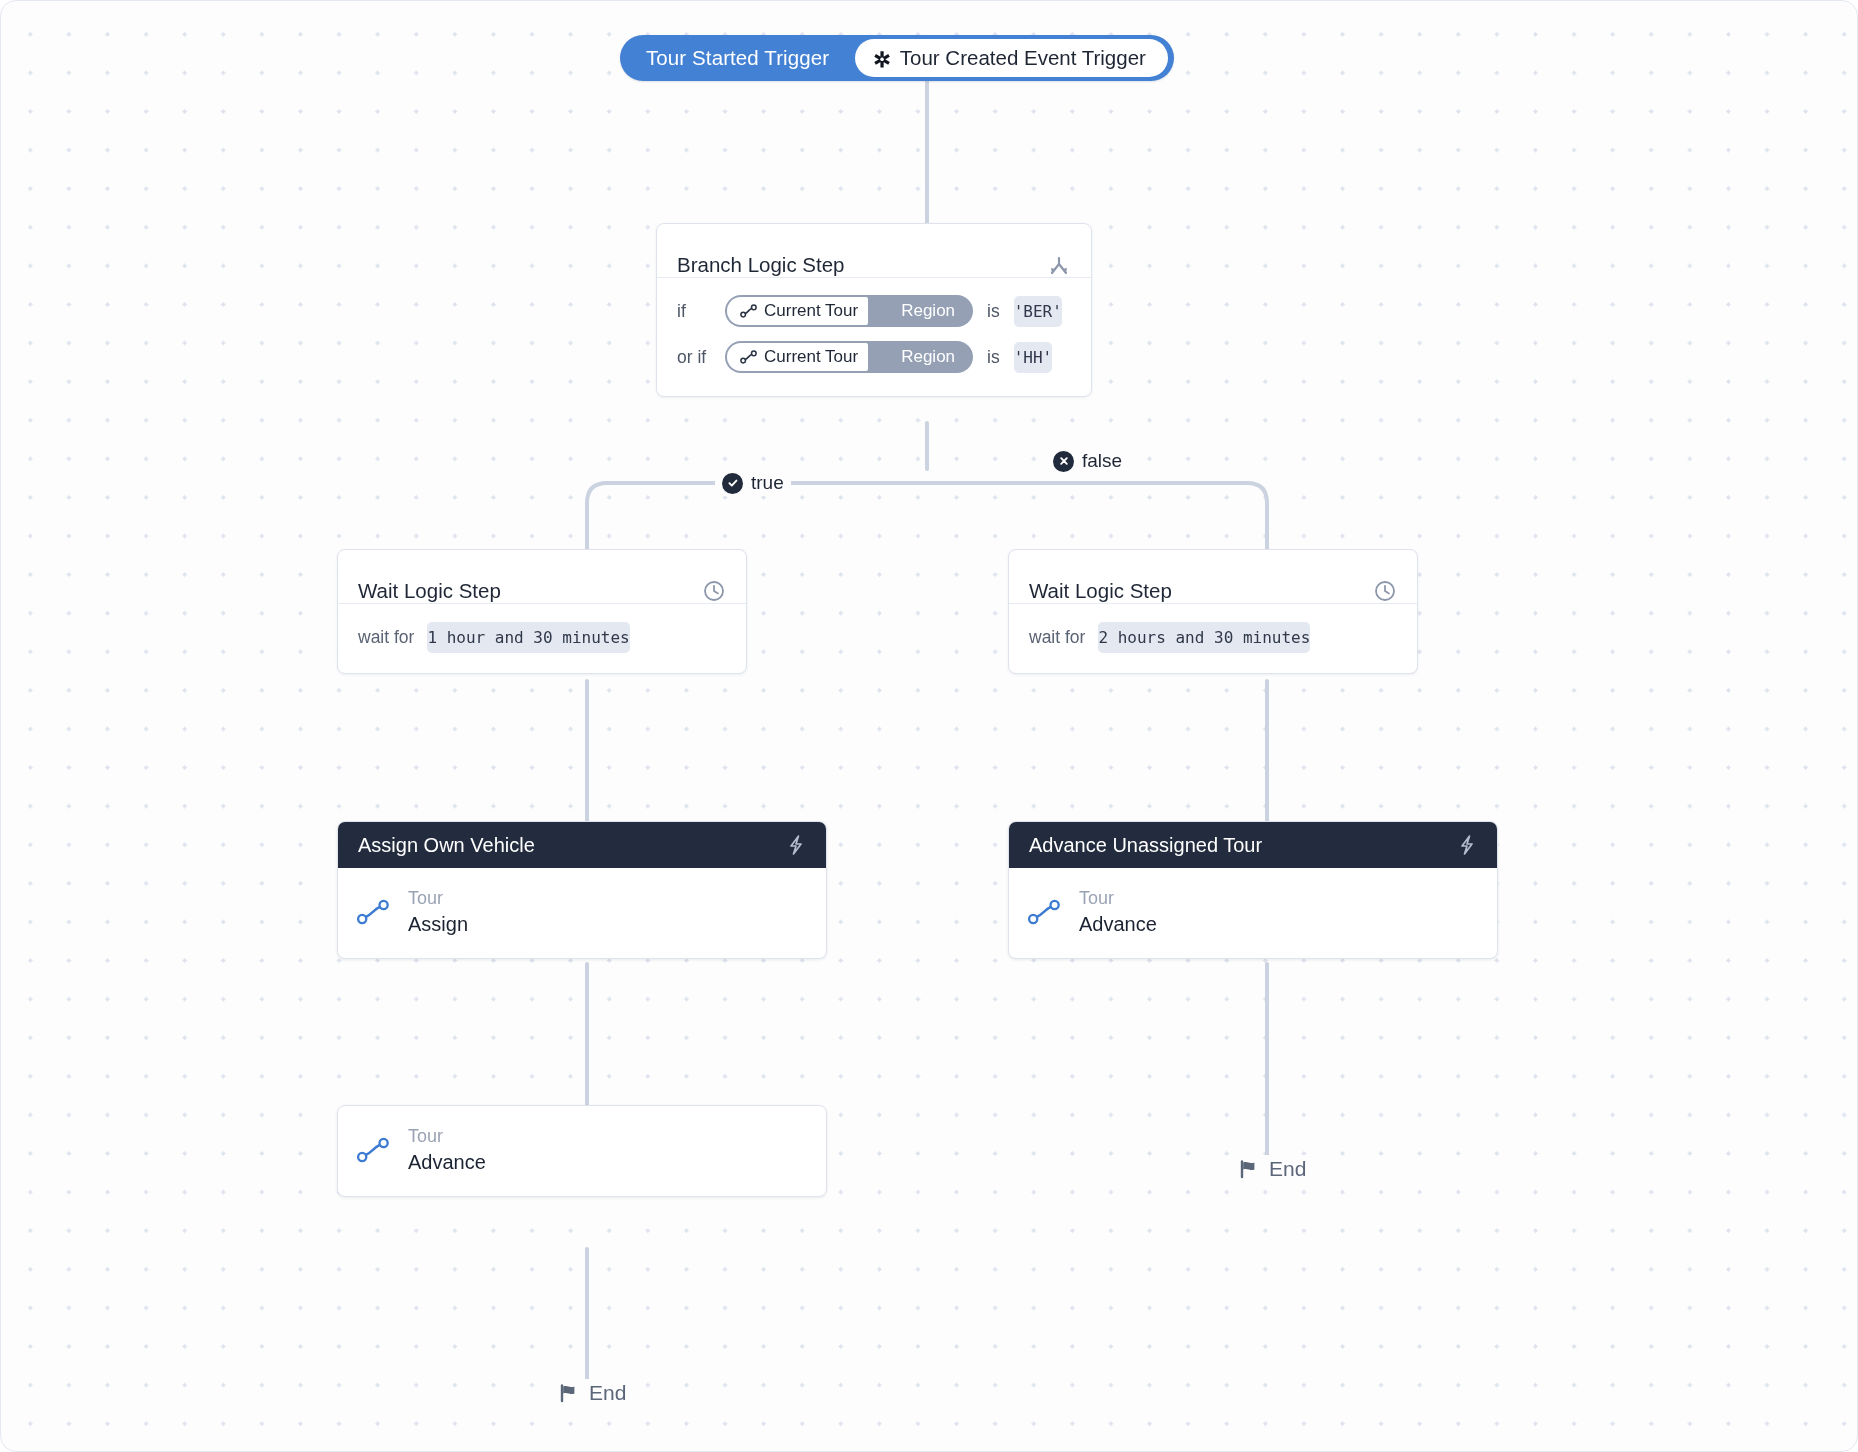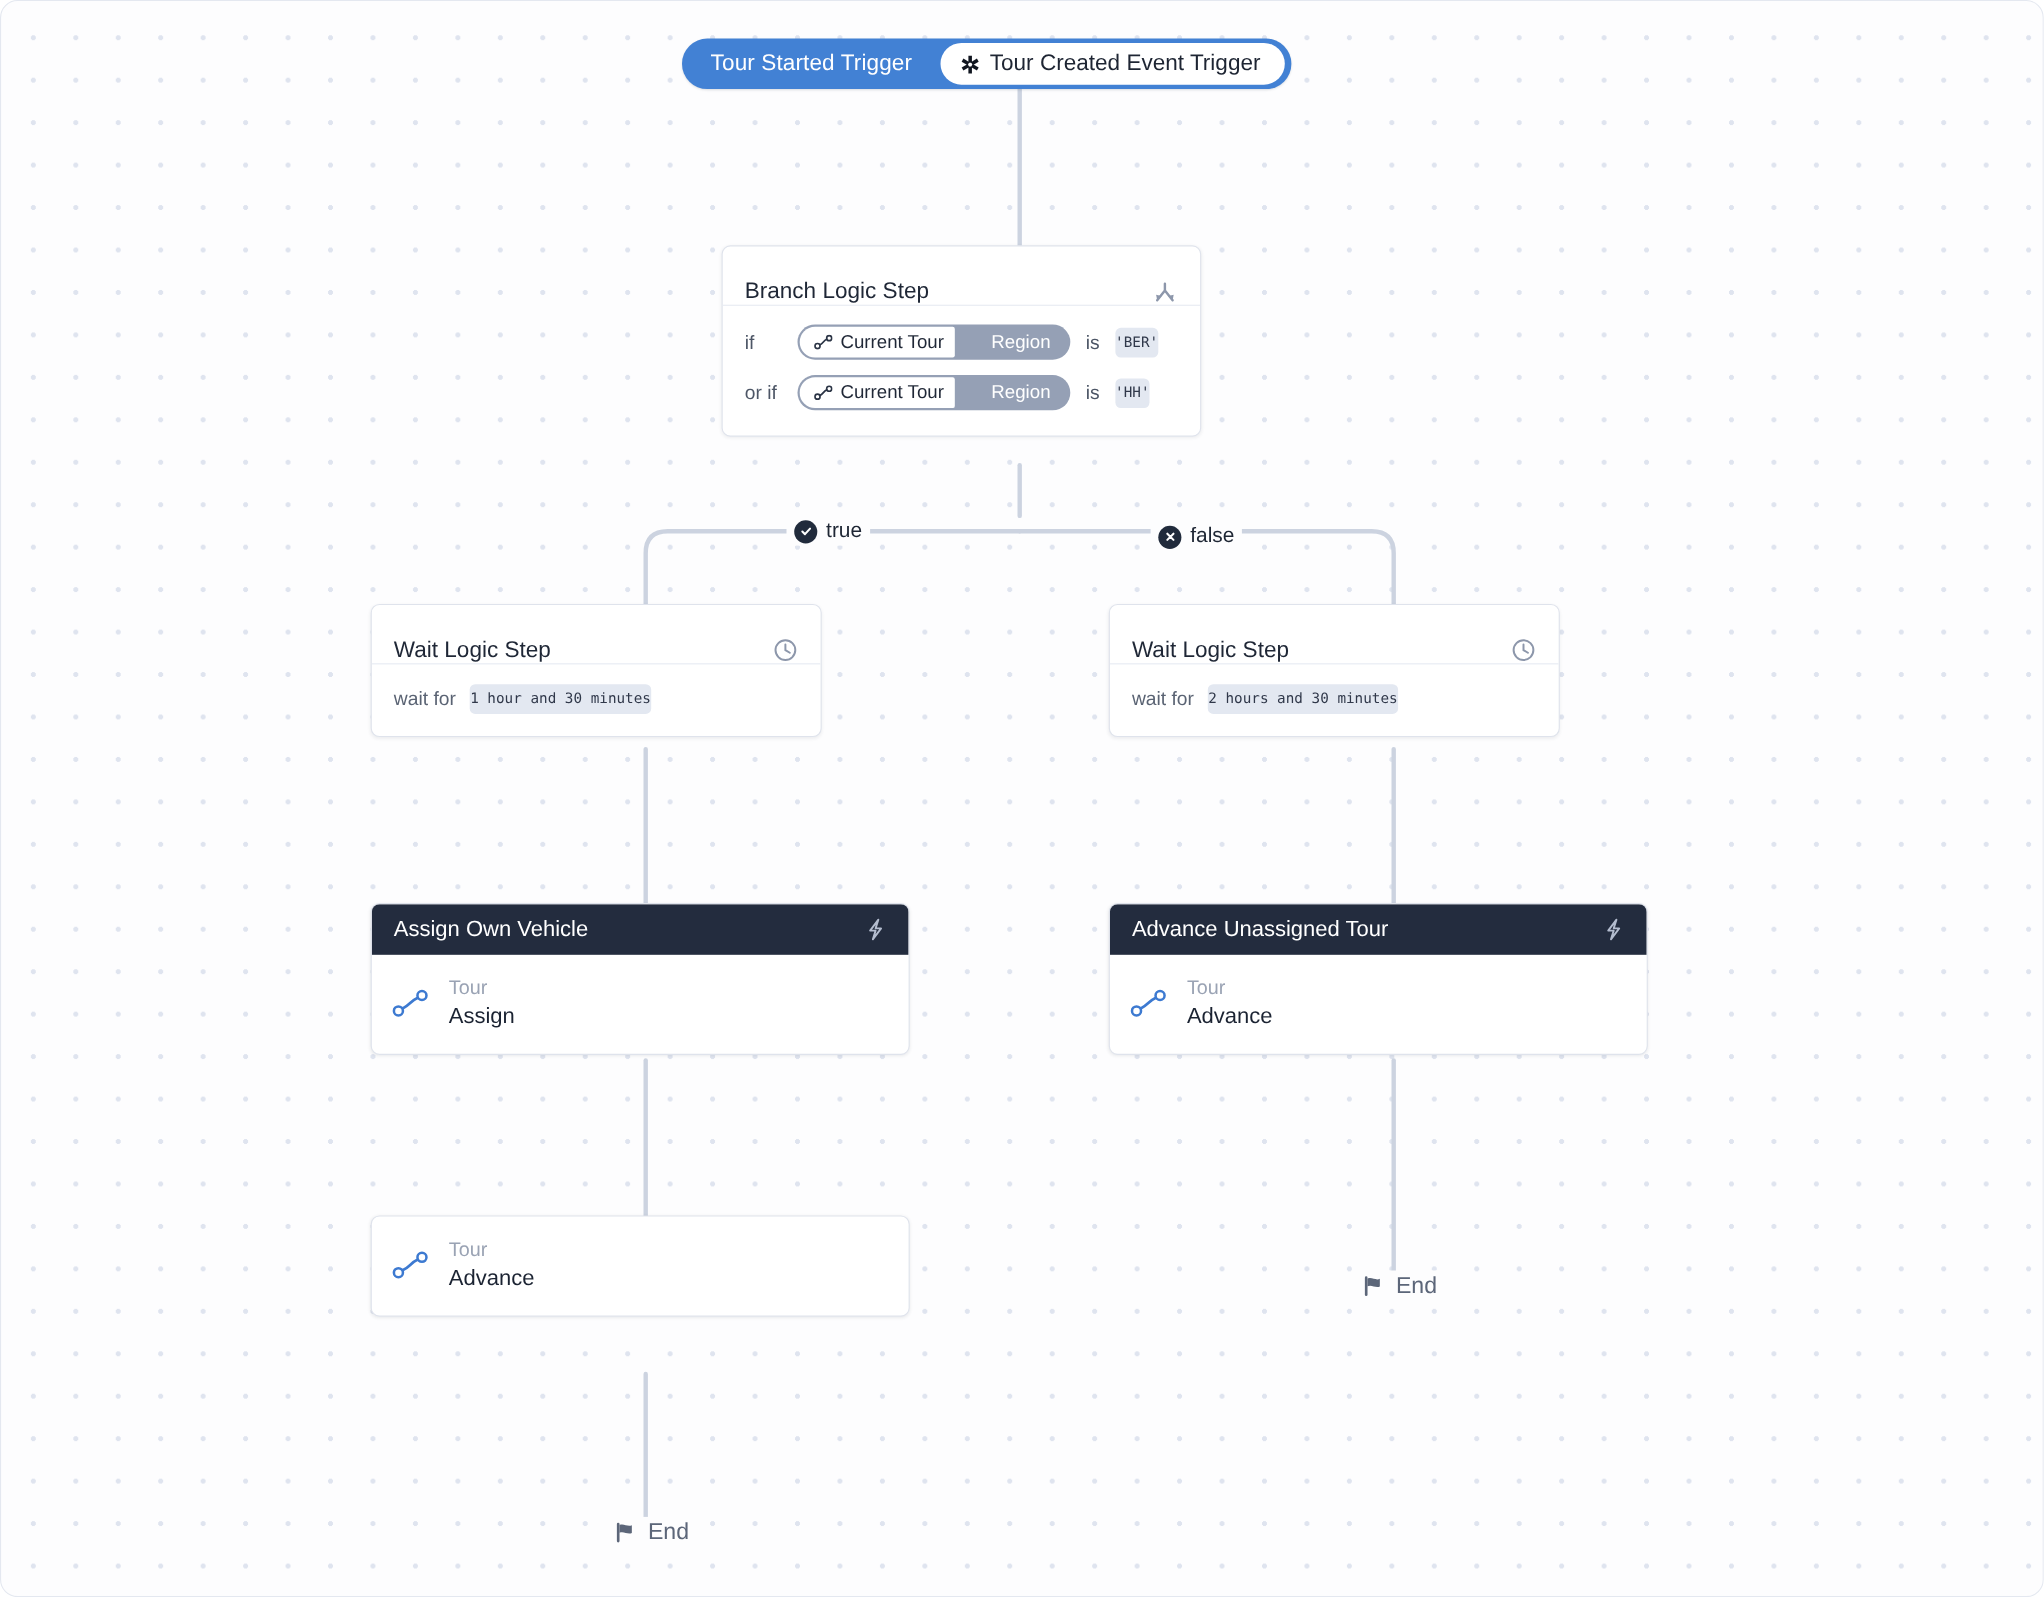--- a/index.html
+++ b/index.html
@@ -99,21 +99,21 @@
     font-size: 17px;
     white-space: nowrap;
     margin-left: 20px;
   }
   .branch-op { font-size: 17.5px; color: #4d5666; }
   .value-chip {
     background: #e3e8f1;
     border-radius: 5px;
     padding: 6px 0;
     font-family: "DejaVu Sans Mono", monospace;
-    font-size: 13px;
+    font-size: 16px;
     color: #30384a;
     white-space: nowrap;
   }
 
   
   .wait-card { width: 410px; }
   .wait-row { display: flex; align-items: center; gap: 13px; }
   .wait-label { font-size: 17.5px; color: #5a6373; }
 
   
@@ -257,21 +257,21 @@
 
   <div class="edge-label" style="left:714px; top:469px;">
     <span class="badge-circle">
       <svg class="ic" width="12" height="12" viewBox="0 0 12 12">
         <path d="M2.4 6.2 L4.8 8.6 L9.4 3.6" fill="none" stroke="#ffffff" stroke-width="1.9" stroke-linecap="round" stroke-linejoin="round"></path>
       </svg>
     </span>
     <span>true</span>
   </div>
 
-  <div class="edge-label" style="left:1045px; top:474px;">
+  <div class="edge-label" style="left:1045px; top:447px;">
     <span class="badge-circle">
       <svg class="ic" width="12" height="12" viewBox="0 0 12 12">
         <path d="M3.2 3.2 L8.8 8.8 M8.8 3.2 L3.2 8.8" fill="none" stroke="#ffffff" stroke-width="1.9" stroke-linecap="round"></path>
       </svg>
     </span>
     <span>false</span>
   </div>
 
   <div class="node" style="left:336px; top:548px;">
     <div class="card wait-card">

